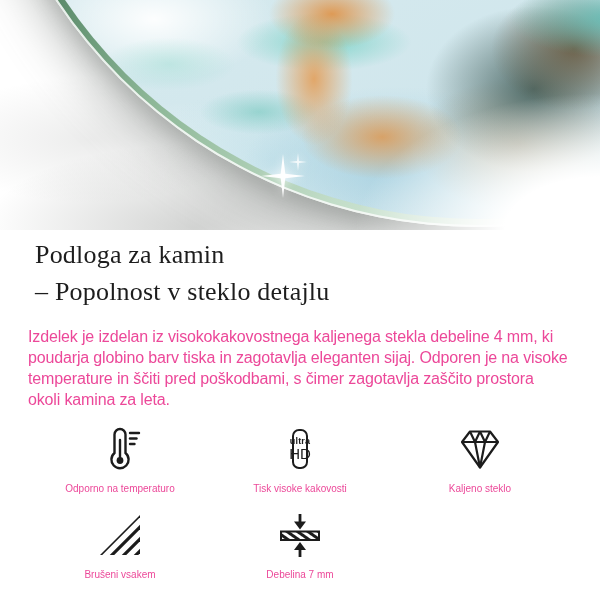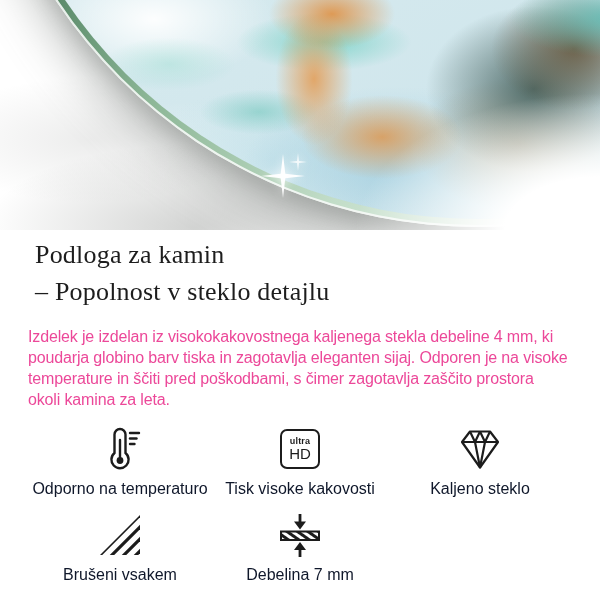--- a/index.html
+++ b/index.html
@@ -49,22 +49,22 @@
   .content { padding:0 28px; }
   h1 { font-family:"Liberation Serif", serif; font-weight:400; color:#1d1d1d;
        font-size:26px; line-height:37px; margin:6px 0 0 7px; letter-spacing:.2px; }
   .description { margin-top:16px; max-width:540px; font-size:16px; line-height:21px;
        color:#ec4899; letter-spacing:-.15px; }
 
   
   .features { margin:15px 30px 0; display:grid; grid-template-columns:repeat(3,1fr); row-gap:14px; }
   .feature { display:flex; flex-direction:column; align-items:center; }
   .icon-slot { height:48px; display:flex; align-items:center; justify-content:center; }
-  .feature-label { margin-top:8px; font-size:16px; line-height:16px; color:#0f172a; }
-  .hd-box { width:40px; height:40px; border:2.5px solid #1c1c1c; border-radius:7px;
+  .feature-label { margin-top:8px; font-size:10px; line-height:16px; color:#ec4899; }
+  .hd-box { width:16px; height:40px; border:2.5px solid #1c1c1c; border-radius:7px;
     display:flex; flex-direction:column; align-items:center; justify-content:center;
     color:#1c1c1c; }
   .hd-top { font-size:9px; font-weight:700; line-height:10px; letter-spacing:.2px; }
   .hd-bottom { font-size:15px; font-weight:400; line-height:16px; margin-top:0; }
   svg { display:block; }
 </style>
 </head>
 <body>
 
 <div class="hero">

